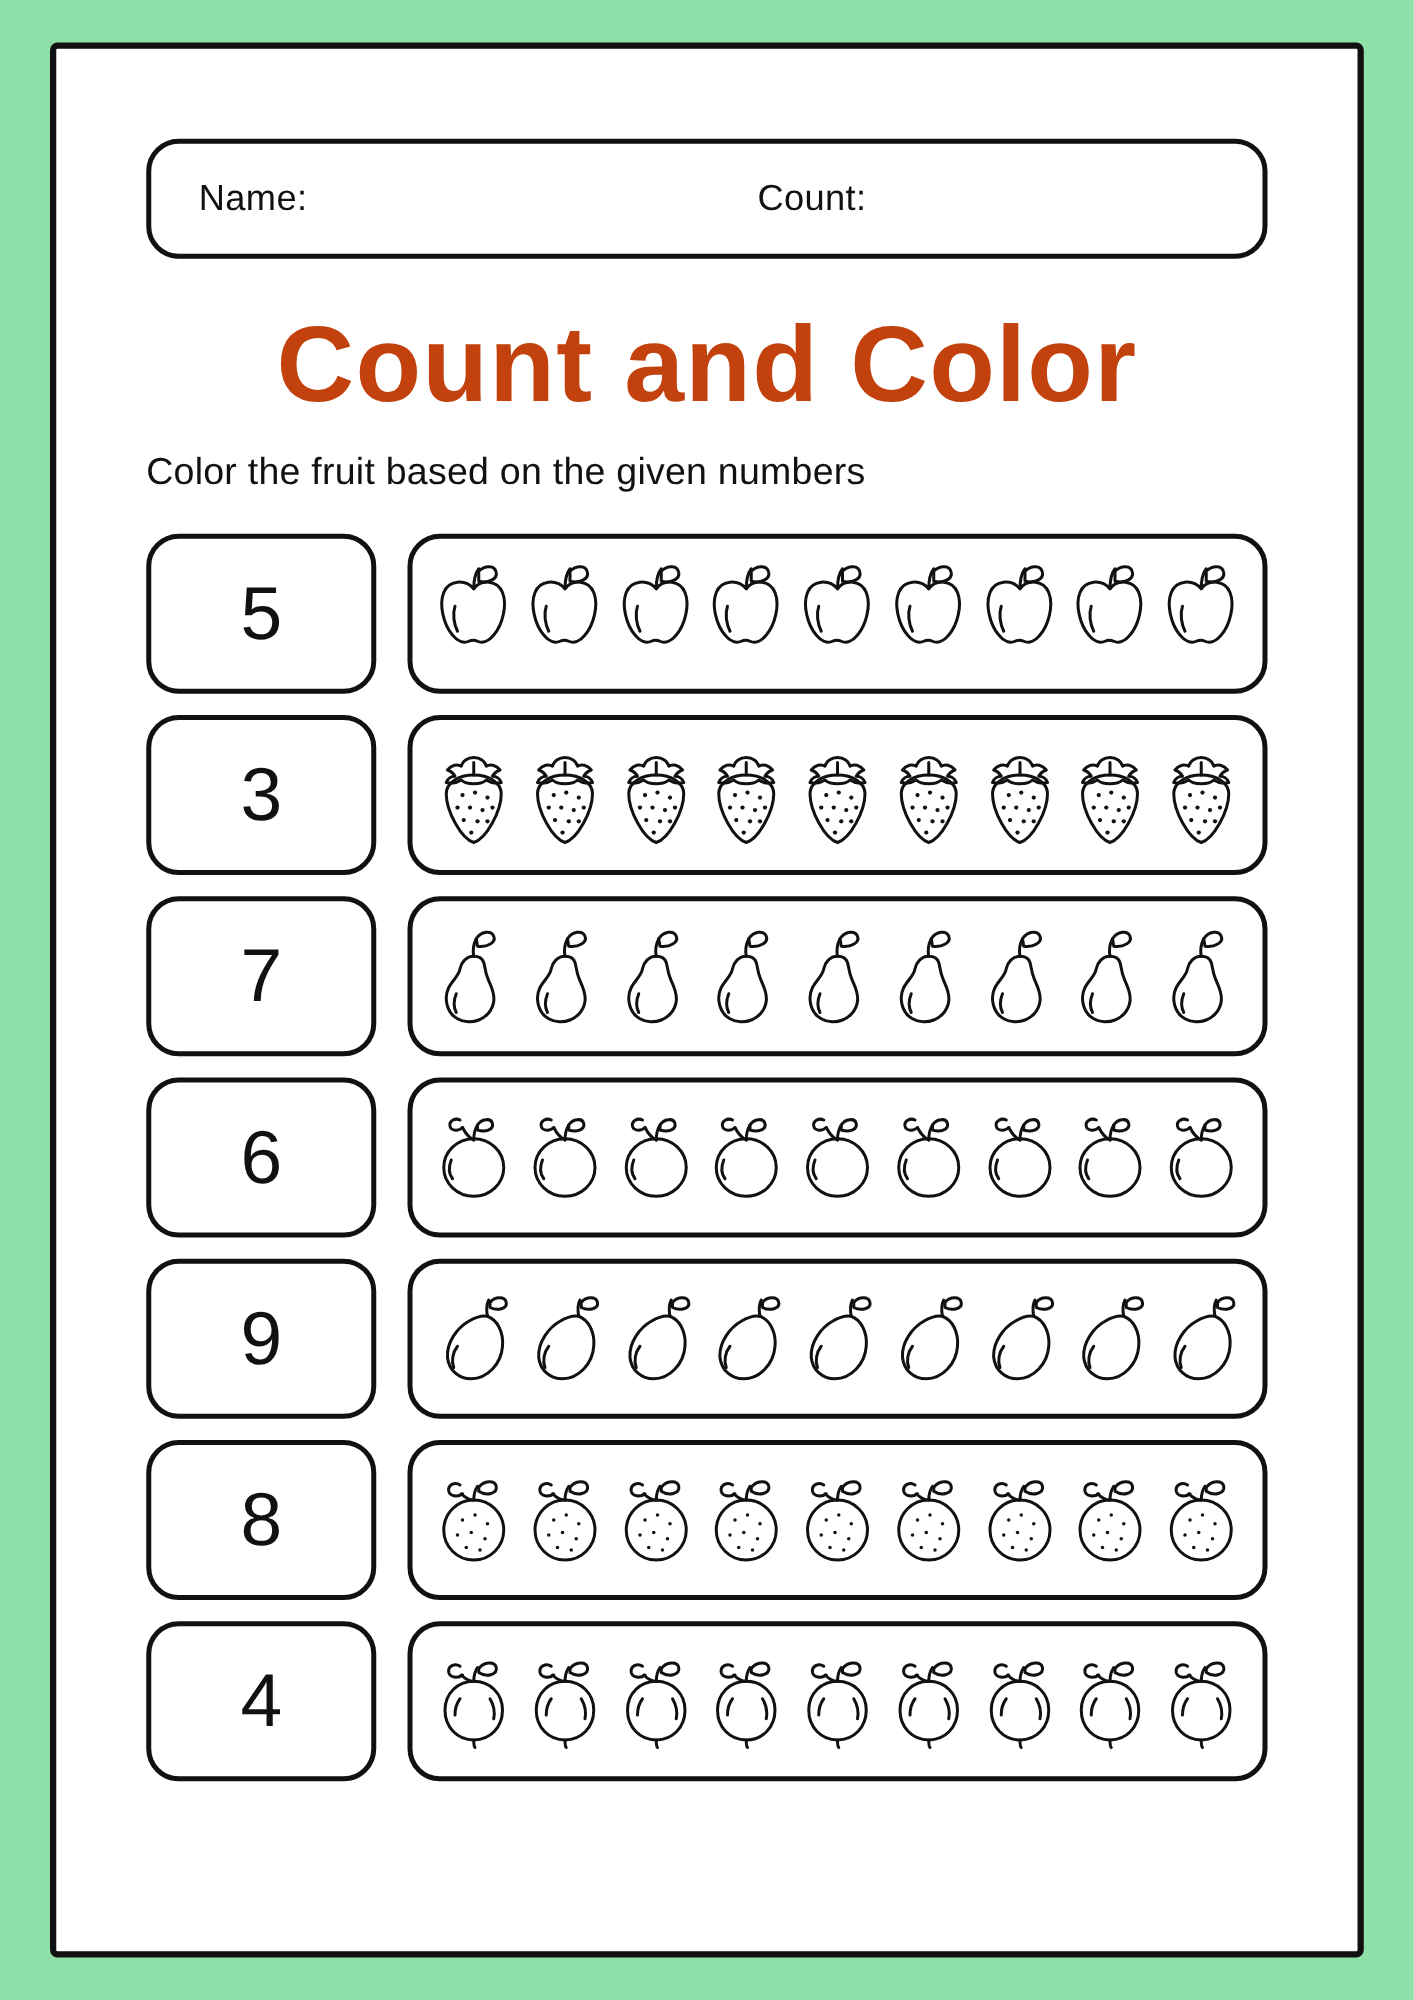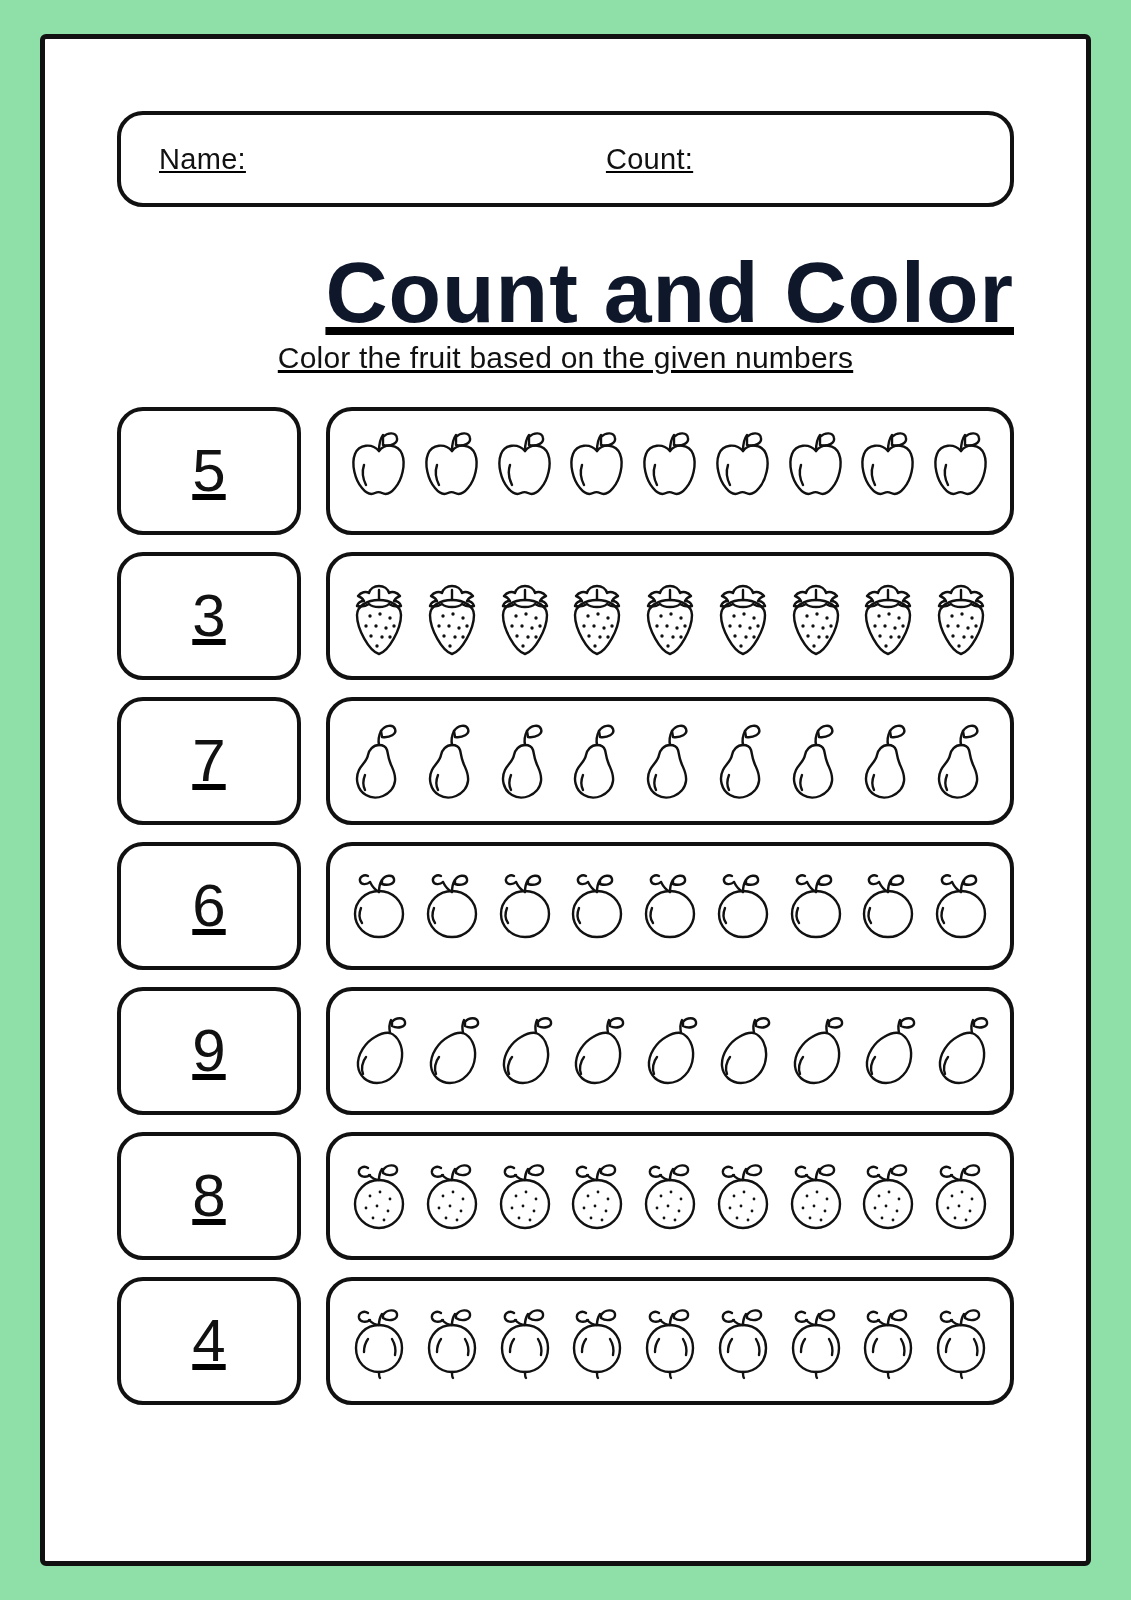--- a/index.html
+++ b/index.html
@@ -23,21 +23,20 @@
     border: 5px solid #111111;
     border-radius: 6px;
     box-sizing: border-box;
   }
   .inner {
     position: absolute;
     left: 72px;
     top: 72px;
     right: 72px;
     bottom: 60px;
-    text-decoration: underline;
   }
   
   .namebar {
     display: flex;
     align-items: center;
     height: 96px;
     border: 4px solid #111111;
     border-radius: 26px;
     box-sizing: border-box;
     padding: 0 38px;
@@ -45,33 +44,33 @@
   .namebar .field {
     font-size: 29px;
     color: #111111;
     letter-spacing: 0.3px;
   }
   .namebar .field.class-field {
     margin-left: 360px;
   }
   
   .title {
-    text-align: right;
+    text-align: center;
     font-size: 86px;
     font-weight: bold;
-    color: #0f172a;
+    color: #c2410c;
     margin-top: 40px;
     letter-spacing: 1px;
     line-height: 1.05;
   }
   .subtitle {
-    text-align: center;
+    text-align: left;
     font-size: 30px;
     color: #111111;
-    margin-top: 4px;
+    margin-top: 24px;
     letter-spacing: 0.2px;
   }
   
   .rows {
     margin-top: 32px;
   }
   .row {
     display: flex;
     align-items: center;
     margin-bottom: 17px;

